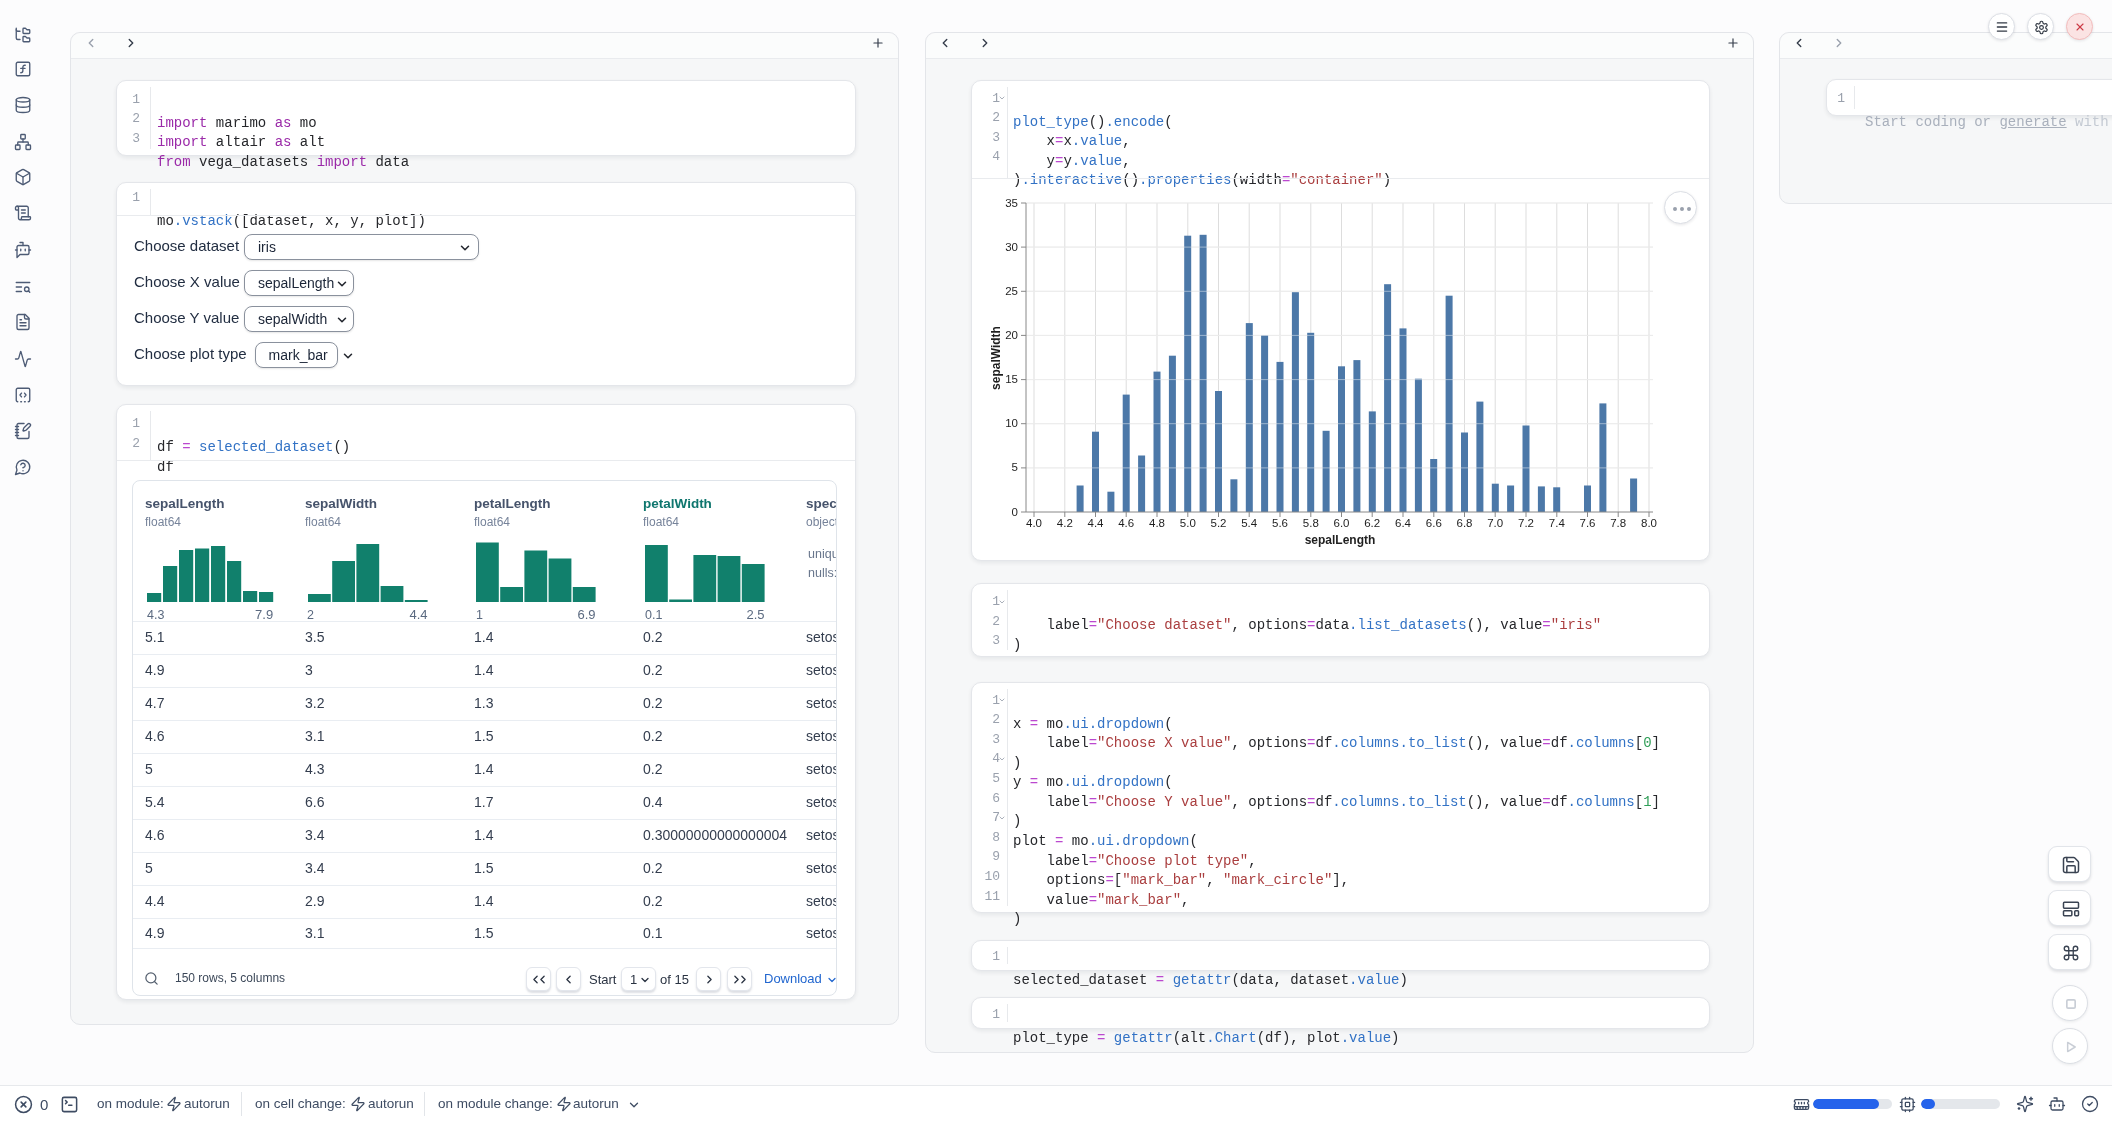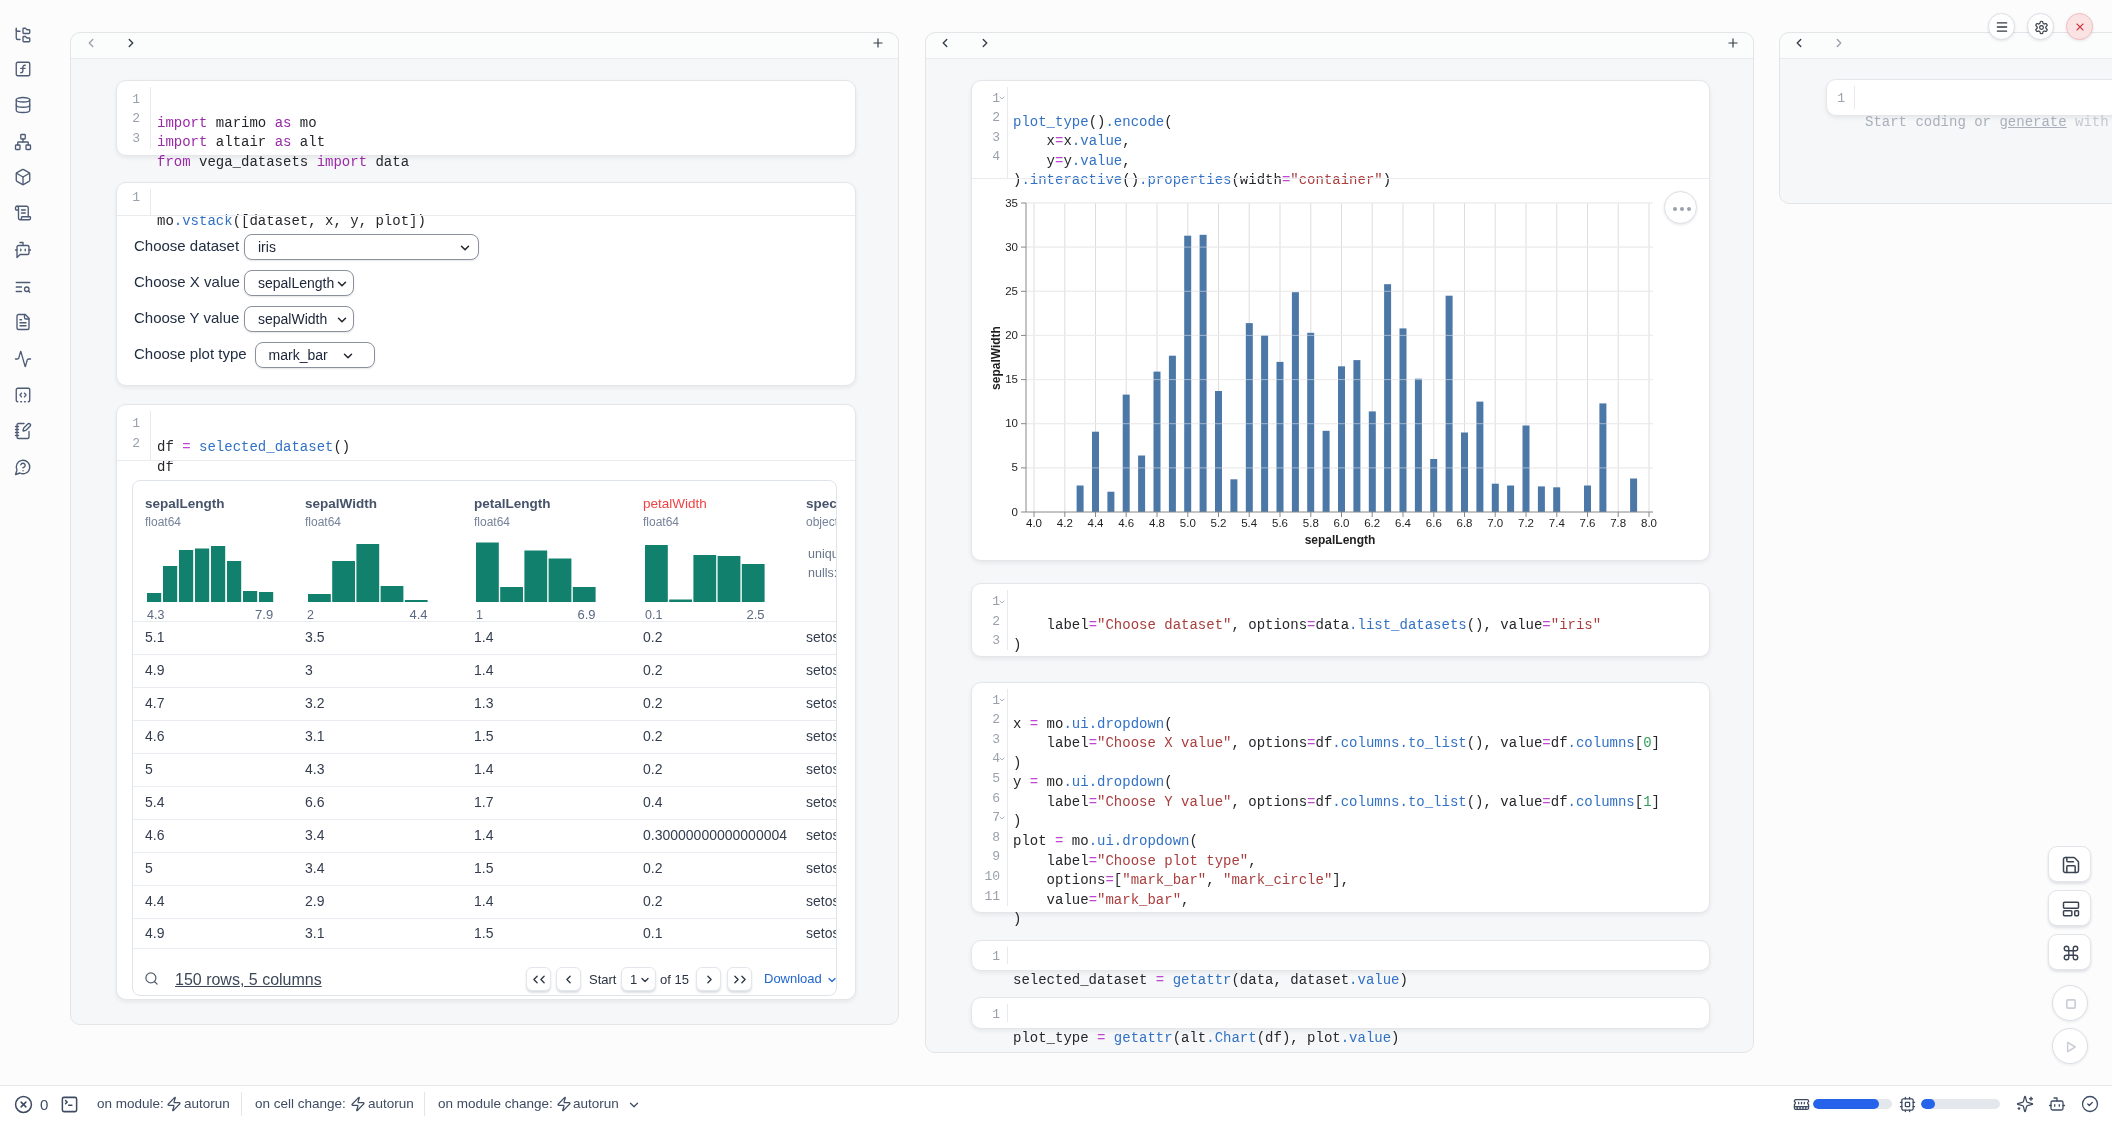--- a/index.html
+++ b/index.html
@@ -171,21 +171,21 @@
       </svg>
     </div>
     <div class="lbl" style="left:17px; top:126.0px;">Choose Y value</div>
     <div class="sel" style="left:127px; top:122.5px; width:110px; height:26px;">
       <span>sepalWidth</span>
       <svg class="ic abs" style="left:90px; top:6px;" width="14" height="14" viewBox="0 0 24 24" fill="none" stroke="#23272f" stroke-width="2.6" stroke-linecap="round" stroke-linejoin="round">
         <path d="m6 9 6 6 6-6"></path>
       </svg>
     </div>
     <div class="lbl" style="left:17px; top:162.0px;">Choose plot type</div>
-    <div class="sel" style="left:137.6px; top:158.5px; width:120px; height:26px;">
+    <div class="sel" style="left:137.6px; top:158.5px; width:83px; height:26px;">
       <span>mark_bar</span>
       <svg class="ic abs" style="left:85px; top:6px;" width="14" height="14" viewBox="0 0 24 24" fill="none" stroke="#23272f" stroke-width="2.6" stroke-linecap="round" stroke-linejoin="round">
         <path d="m6 9 6 6 6-6"></path>
       </svg>
     </div>
   </div>
 <div class="cell" style="left:116px; top:404px; width:740px; height:596px;">
     <div class="gut" style="left:3px; top:0; width:20px; height:100%;">
       <div style="position:absolute; top:9.0px; right:0; width:100%;">1</div>
       <div style="position:absolute; top:28.6px; right:0; width:100%;">2</div>
@@ -193,21 +193,21 @@
     <div class="gutline" style="left:33px; top:6px; height:49px;"></div>
     <div class="code abs" style="left:40px; top:9px;"><div>df <span class="op">=</span> <span class="fn">selected_dataset</span>()</div><div>df</div></div>
     <div class="abs" style="left:0; right:0; top:55px; height:1px; background:#e9ebee;"></div>
     <div class="abs" style="left:15px; top:75px; width:705px; height:516px; background:#fff; border:1px solid #dfe4ea; border-radius:8px; overflow:hidden;">
       <div class="abs" style="left:12px; top:15px; font-size:13.5px; font-weight:bold; color:#46536b; white-space:nowrap;">sepalLength</div>
       <div class="abs" style="left:12px; top:34px; font-size:12px; color:#76839a; white-space:nowrap;">float64</div>
       <div class="abs" style="left:172px; top:15px; font-size:13.5px; font-weight:bold; color:#46536b; white-space:nowrap;">sepalWidth</div>
       <div class="abs" style="left:172px; top:34px; font-size:12px; color:#76839a; white-space:nowrap;">float64</div>
       <div class="abs" style="left:341px; top:15px; font-size:13.5px; font-weight:bold; color:#46536b; white-space:nowrap;">petalLength</div>
       <div class="abs" style="left:341px; top:34px; font-size:12px; color:#76839a; white-space:nowrap;">float64</div>
-      <div class="abs" style="left:510px; top:15px; font-size:13.5px; font-weight:normal; color:#ef4444; white-space:nowrap;">petalWidth</div>
+      <div class="abs" style="left:510px; top:15px; font-size:13.5px; font-weight:bold; color:#0f766e; white-space:nowrap;">petalWidth</div>
       <div class="abs" style="left:510px; top:34px; font-size:12px; color:#76839a; white-space:nowrap;">float64</div>
       <div class="abs" style="left:673px; top:15px; font-size:13.5px; font-weight:bold; color:#46536b; white-space:nowrap;">species</div>
       <div class="abs" style="left:673px; top:34px; font-size:12px; color:#76839a; white-space:nowrap;">object</div>
       <div class="abs" style="left:675px; top:66px; font-size:12.5px; color:#68768c; white-space:nowrap;">unique: 3</div>
       <div class="abs" style="left:675px; top:85px; font-size:12.5px; color:#68768c; white-space:nowrap;">nulls: 0</div>
       <svg class="abs" style="left:12px; top:57px;" width="135" height="64">
         <rect x="2.0" y="55.0" width="14.2" height="9" fill="#11806c"></rect>
         <rect x="18.0" y="28.0" width="14.2" height="36" fill="#11806c"></rect>
         <rect x="34.0" y="12.0" width="14.2" height="52" fill="#11806c"></rect>
         <rect x="50.0" y="10.5" width="14.2" height="53.5" fill="#11806c"></rect>
@@ -303,21 +303,21 @@
       <div class="abs" style="left:673px; top:412.0px; font-size:14px; color:#333d4e;">setosa</div>
       <div class="abs" style="left:12px; top:443.5px; font-size:14px; color:#333d4e;">4.9</div>
       <div class="abs" style="left:172px; top:443.5px; font-size:14px; color:#333d4e;">3.1</div>
       <div class="abs" style="left:341px; top:443.5px; font-size:14px; color:#333d4e;">1.5</div>
       <div class="abs" style="left:510px; top:443.5px; font-size:14px; color:#333d4e;">0.1</div>
       <div class="abs" style="left:673px; top:443.5px; font-size:14px; color:#333d4e;">setosa</div>
       <svg class="ic abs" style="left:11px; top:490px;" width="15" height="15" viewBox="0 0 24 24" fill="none" stroke="#55606f" stroke-width="2" stroke-linecap="round" stroke-linejoin="round">
         <circle cx="11" cy="11" r="8"></circle>
         <path d="m21 21-4.3-4.3"></path>
       </svg>
-      <div class="abs" style="left:42px; top:490px; font-size:16px; color:#3c4859;text-decoration:underline;">150 rows, 5 columns</div>
+      <div class="abs" style="left:42px; top:490px; font-size:12px; color:#3c4859;">150 rows, 5 columns</div>
       <div class="abs" style="left:393px; top:486px; width:25px; height:24px; background:#fff; border:1px solid #e3e6ec; border-radius:6px; box-shadow:0 2px 2px rgba(100,110,130,.22);">
         <svg class="ic abs" style="left:1.5px; top:5px;" width="13" height="13" viewBox="0 0 24 24" fill="none" stroke="#2a3342" stroke-width="2.4" stroke-linecap="round" stroke-linejoin="round">
           <path d="m15 18-6-6 6-6"></path>
         </svg>
         <svg class="ic abs" style="left:8.5px; top:5px;" width="13" height="13" viewBox="0 0 24 24" fill="none" stroke="#2a3342" stroke-width="2.4" stroke-linecap="round" stroke-linejoin="round">
           <path d="m15 18-6-6 6-6"></path>
         </svg>
       </div>
       <div class="abs" style="left:423px; top:486px; width:25px; height:24px; background:#fff; border:1px solid #e3e6ec; border-radius:6px; box-shadow:0 2px 2px rgba(100,110,130,.22);">
         <svg class="ic abs" style="left:5px; top:5px;" width="13" height="13" viewBox="0 0 24 24" fill="none" stroke="#2a3342" stroke-width="2.4" stroke-linecap="round" stroke-linejoin="round">

